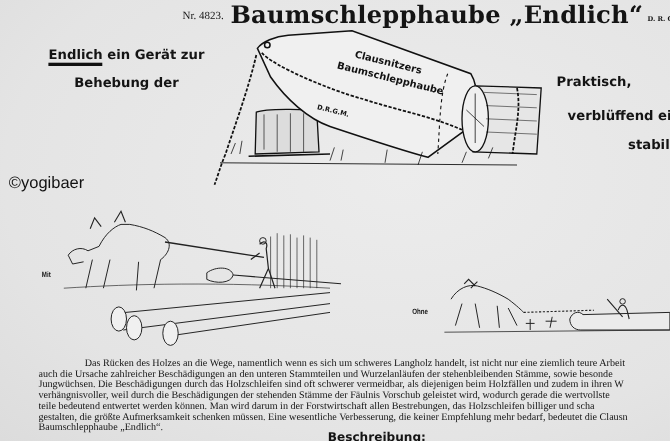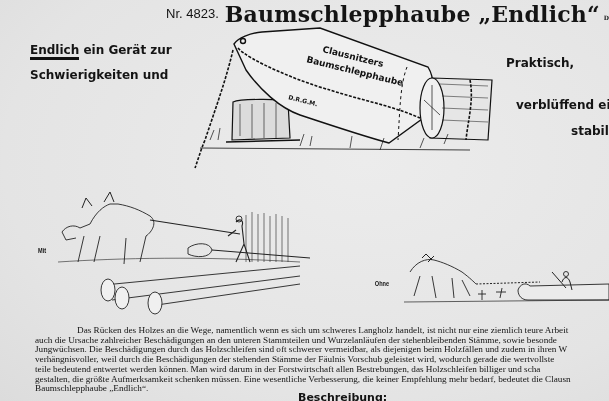--- a/index.html
+++ b/index.html
@@ -8,26 +8,26 @@
       background: #e9e9e9;
       font-family: "DejaVu Sans", sans-serif;
       color: #141414;
       position: relative;
     }
     .page { position: absolute; left: 0; top: 0; width: 609px; height: 401px; background: radial-gradient(ellipse at 60% 40%, #ececec 0%, #e4e4e4 70%, #dcdcdc 100%); }
     .abs { position: absolute; }
 
     
     .header { left: 166px; top: 1px; white-space: nowrap; }
-    .nr { font-family: Liberation Sans, sans-serif; font-size: 13px; vertical-align: 4px; margin-right: 6px; }
+    .nr { font-family: Liberation Serif, serif; font-size: 10px; vertical-align: 4px; margin-right: 6px; }
     .title { font-family: "DejaVu Serif", serif; font-weight: bold; font-size: 22px; letter-spacing: 0.2px; }
     .drgm { font-family: "DejaVu Serif", serif; font-size: 6px; font-weight: bold; margin-left: 4px; vertical-align: 2px; }
 
     
-    .slogan { left: 30px; top: 38px; width: 170px; text-align: left; font-weight: bold; font-size: 12px; line-height: 25px; }
+    .slogan { left: 30px; top: 38px; width: 170px; text-align: center; font-weight: bold; font-size: 12px; line-height: 25px; }
     .slogan .kw { position: relative; }
     .slogan .kw::after { content: ""; position: absolute; left: 0; right: 0; bottom: -3px; height: 3px; background: #111; }
 
     
     .right-slogan { font-weight: bold; font-size: 12px; white-space: nowrap; }
 
     .watermark { left: 8px; top: 158px; font-family: "Liberation Sans", sans-serif; font-size: 15px; color: #111; }
 
     .label-small { font-family: "Liberation Sans", sans-serif; font-weight: bold; font-size: 7px; transform: scaleX(0.8); }
 
@@ -43,21 +43,21 @@
 <body>
 
 <div class="page">
 
   <div class="abs header">
     <span class="nr">Nr. 4823.</span><span class="title">Baumschlepphaube „Endlich“</span><span class="drgm">D. R. G. M.</span>
   </div>
 
   <div class="abs slogan">
     <div><span class="kw">Endlich</span> <span>ein Gerät zur</span></div>
-    <div>Schwierigkeiten und</div>
+    <div>Behebung der</div>
   </div>
 
   <svg style="left:0;top:0;" width="609" height="401" viewBox="0 0 609 401">
 
     <g stroke="#111" fill="none" stroke-width="1.2">
       <path d="M233,102 C240,99 280,98 288,102 L290,138 L232,140 Z" fill="#dcdcdc"></path>
       <path d="M240,104 L240,136 M252,104 L252,138 M264,103 L264,138 M276,103 L276,138" stroke-width="0.6"></path>
       <path d="M226,142 L300,140" stroke-width="1.5"></path>
     </g>
 
@@ -85,24 +85,25 @@
       <path d="M200,148 L470,150" stroke-width="0.8"></path>
     </g>
 
     <g font-family="DejaVu Sans, sans-serif" font-weight="bold" fill="#111">
       <text x="322" y="52" font-size="9" transform="rotate(14 322 52)">Clausnitzers</text>
       <text x="306" y="62" font-size="9" transform="rotate(14 306 62)">Baumschlepphaube</text>
       <text x="288" y="99" font-size="6" transform="rotate(14 288 99)">D.R.G.M.</text>
     </g>
   </svg>
 
-  <div class="abs right-slogan" style="left:506px;top:56px;">Praktisch,</div>
+  <div class="abs right-slogan" style="left:506px;top:67px;">Praktisch,</div>
   <div class="abs right-slogan" style="left:516px;top:98px;">verblüffend ein</div>
   <div class="abs right-slogan" style="left:571px;top:124px;">stabil,</div>
 
+  <div class="abs watermark">©yogibaer</div>
 
   <div class="abs label-small" style="left:37px;top:247px;">Mit</div>
   <svg style="left:0;top:0;" width="609" height="401" viewBox="0 0 609 401">
     <g stroke="#222" fill="none" stroke-width="0.9">
 
       <path d="M246,215 L246,262 M252,212 L252,262 M258,214 L258,262 M264,213 L264,262 M270,216 L270,262 M276,214 L276,262 M282,216 L282,262 M288,218 L288,262" stroke-width="0.6"></path>
 
       <path d="M62,232 C66,226 74,224 80,228 L90,224 C96,212 104,206 110,204 L118,204 C130,206 140,210 150,216 C158,222 152,232 146,236 L140,262 M126,238 L124,264 M100,236 L94,262 M84,236 L78,262"></path>
       <path d="M82,208 L86,198 L92,206 M104,202 L110,192 L114,202" stroke-width="1"></path>
       <path d="M62,232 L66,240 L76,238"></path>

